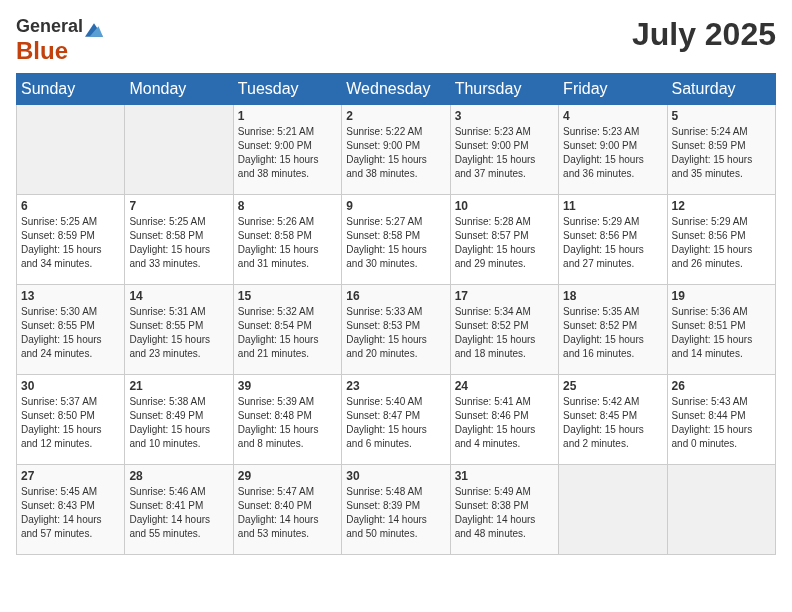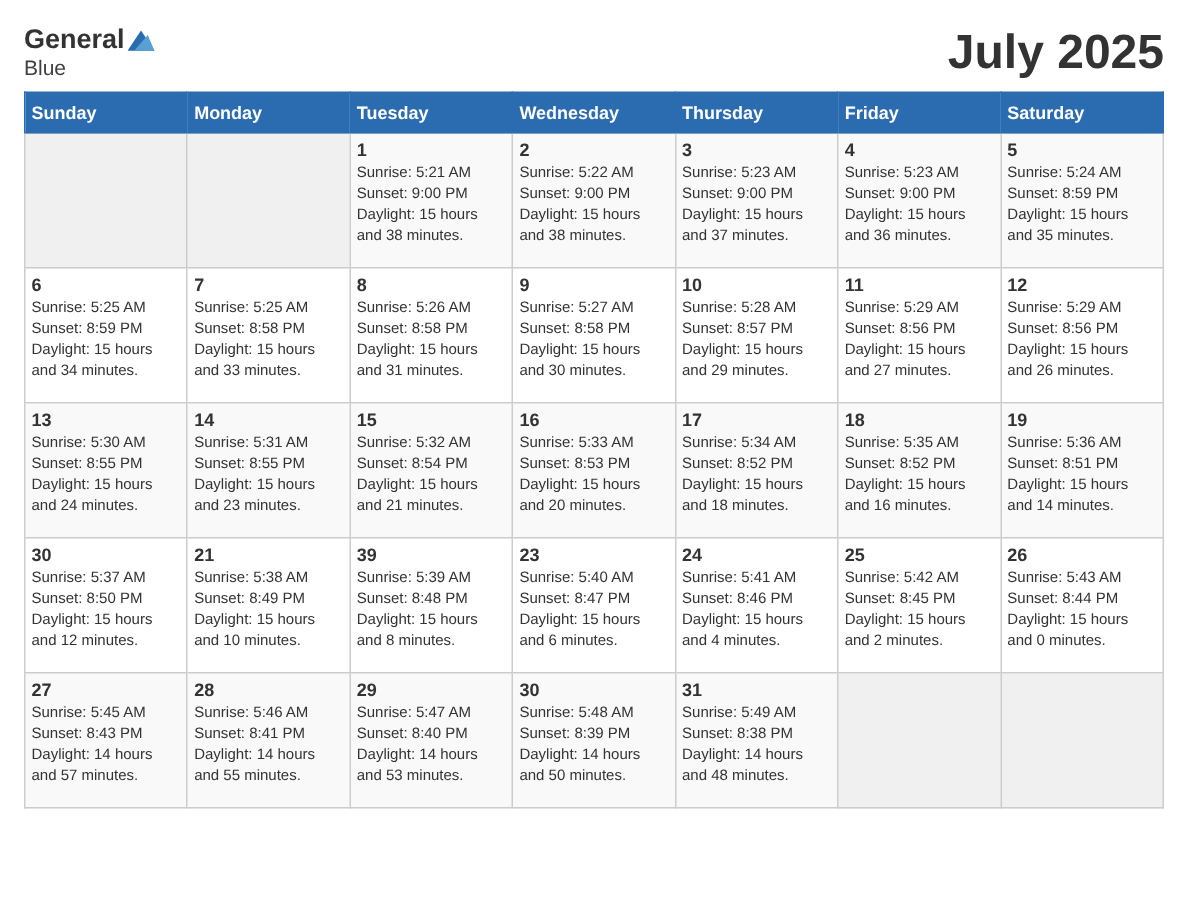--- a/index.html
+++ b/index.html
@@ -20,34 +20,34 @@
       display: flex;
       flex-direction: column;
       align-items: flex-start;
     }
     .logo-general {
       font-size: 18px;
       font-weight: bold;
       color: #333;
     }
     .logo-blue {
-      font-size: 14px;
-      font-weight: normal;
-      color: #404040;
+      font-size: 24px;
+      font-weight: bold;
+      color: #c2410c;
     }
     .logo-icon {
       display: inline-block;
       width: 18px;
       height: 14px;
       margin-left: 2px;
       vertical-align: middle;
     }
     .logo-row {
       display: flex;
-      align-items: center;
+      align-items: flex-end;
     }
     .title-area {
       text-align: right;
     }
     .month-title {
       font-size: 32px;
       font-weight: bold;
       color: #333;
     }
     .subtitle {
@@ -57,22 +57,22 @@
     table {
       width: 100%;
       border-collapse: collapse;
       font-size: 11px;
     }
     thead tr th {
       background-color: #2b6cb0;
       color: #fff;
       padding: 6px 4px;
       text-align: left;
-      font-size: 12px;
-      font-weight: bold;
+      font-size: 16px;
+      font-weight: normal;
       border: 1px solid #2b6cb0;
     }
     tbody tr td {
       border: 1px solid #ccc;
       padding: 4px;
       vertical-align: top;
       width: calc(100% / 7);
       min-height: 80px;
       height: 90px;
       color: #333;

